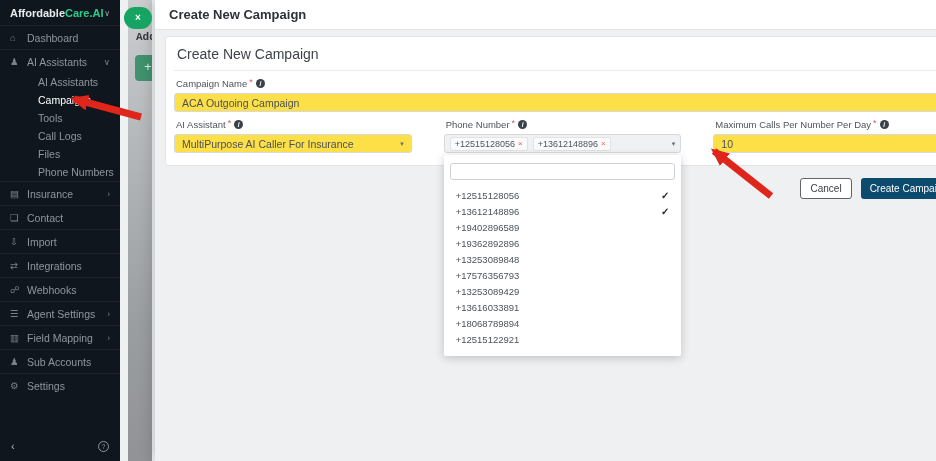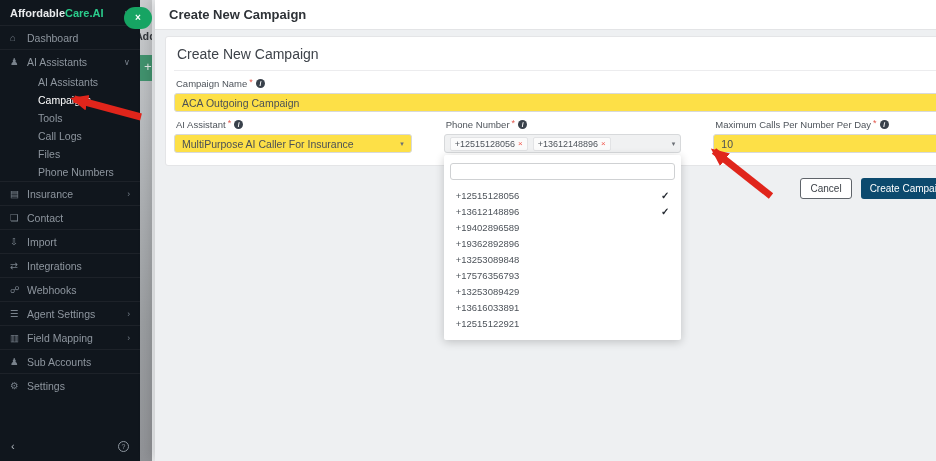--- a/index.html
+++ b/index.html
@@ -1,20 +1,20 @@
 <!DOCTYPE html>
 <html><head>
 <meta charset="utf-8">
 <style>
   * { margin:0; padding:0; box-sizing:border-box; }
   html,body { width:936px; height:461px; font-family:"Liberation Sans", sans-serif; }
   #stage { position:relative; width:936px; height:461px; overflow:hidden; background:#eef0f2; }
 
   
-  .sidebar { position:absolute; left:0; top:0; width:140px; height:461px; background:#10161d; color:#8e969f; font-size:10.5px; z-index:5; }
+  .sidebar { position:absolute; left:0; top:0; width:120px; height:461px; background:#10161d; color:#8e969f; font-size:10.5px; z-index:5; }
   .logo { padding:7px 10px 6px; font-weight:bold; font-size:11px; display:flex; align-items:center; }
   .logo .brand-a { color:#e9ebed; }
   .logo .brand-c { color:#2bcd8c; }
   .logo .logo-chev { margin-left:auto; color:#9aa2ab; font-size:8px; font-weight:normal; }
   .nav-item { display:flex; align-items:center; height:24px; padding:0 10px; border-top:1px solid rgba(255,255,255,0.055); cursor:pointer; }
   .nav-item .glyph { width:17px; font-size:9.5px; color:#79828c; flex:0 0 17px; }
   .nav-item .chev { margin-left:auto; font-size:8.5px; color:#79828c; }
   .nav-sub { display:flex; align-items:center; height:18px; padding-left:38px; cursor:pointer; }
   .nav-sub.active { color:#ffffff; }
   .side-footer { position:absolute; bottom:0; left:0; right:0; height:24px; display:flex; align-items:center; justify-content:space-between; padding:0 11px 6px; }
@@ -234,20 +234,24 @@
             </div>
             <div class="option">
               <span>+13253089429</span>
               <span class="check"></span>
             </div>
             <div class="option">
               <span>+13616033891</span>
               <span class="check"></span>
             </div>
             <div class="option">
+              <span>+18068789894</span>
+              <span class="check"></span>
+            </div>
+            <div class="option">
               <span>+12515122921</span>
               <span class="check"></span>
             </div>
           </div>
         </div>
 
         <div class="col">
           <div class="field-label">
             <span>Maximum Calls Per Number Per Day</span>
             <span class="req">*</span>

